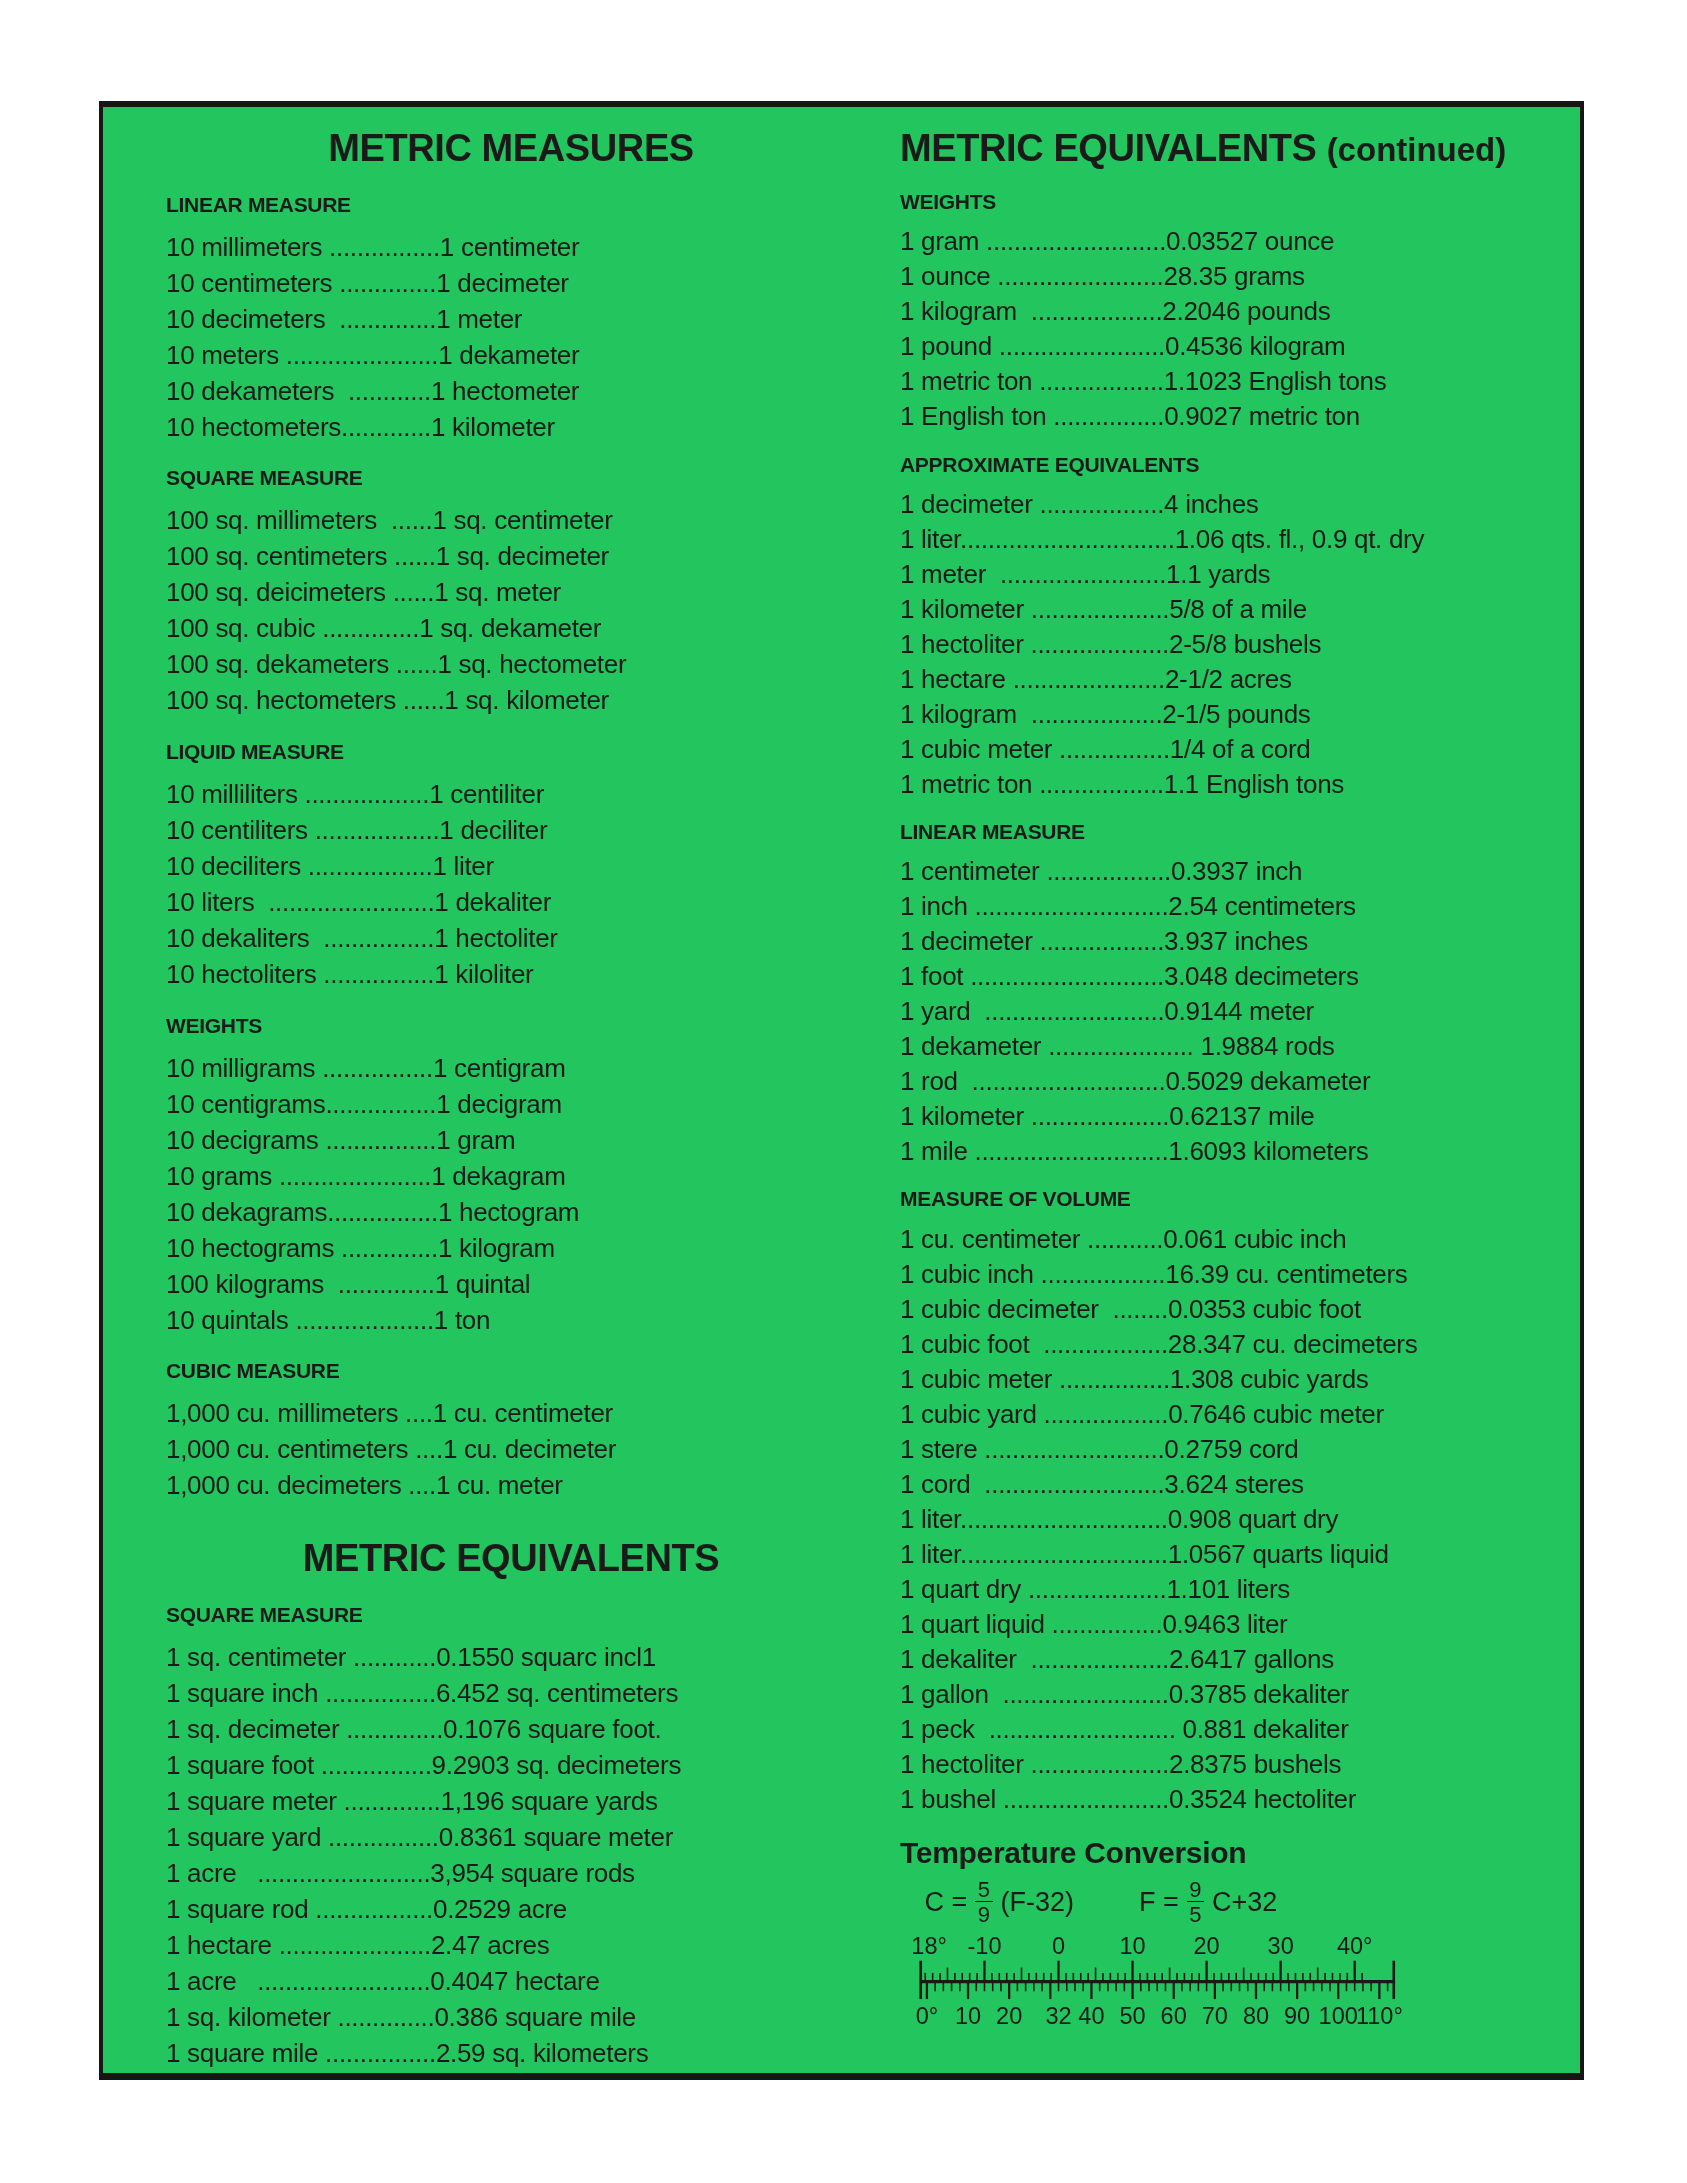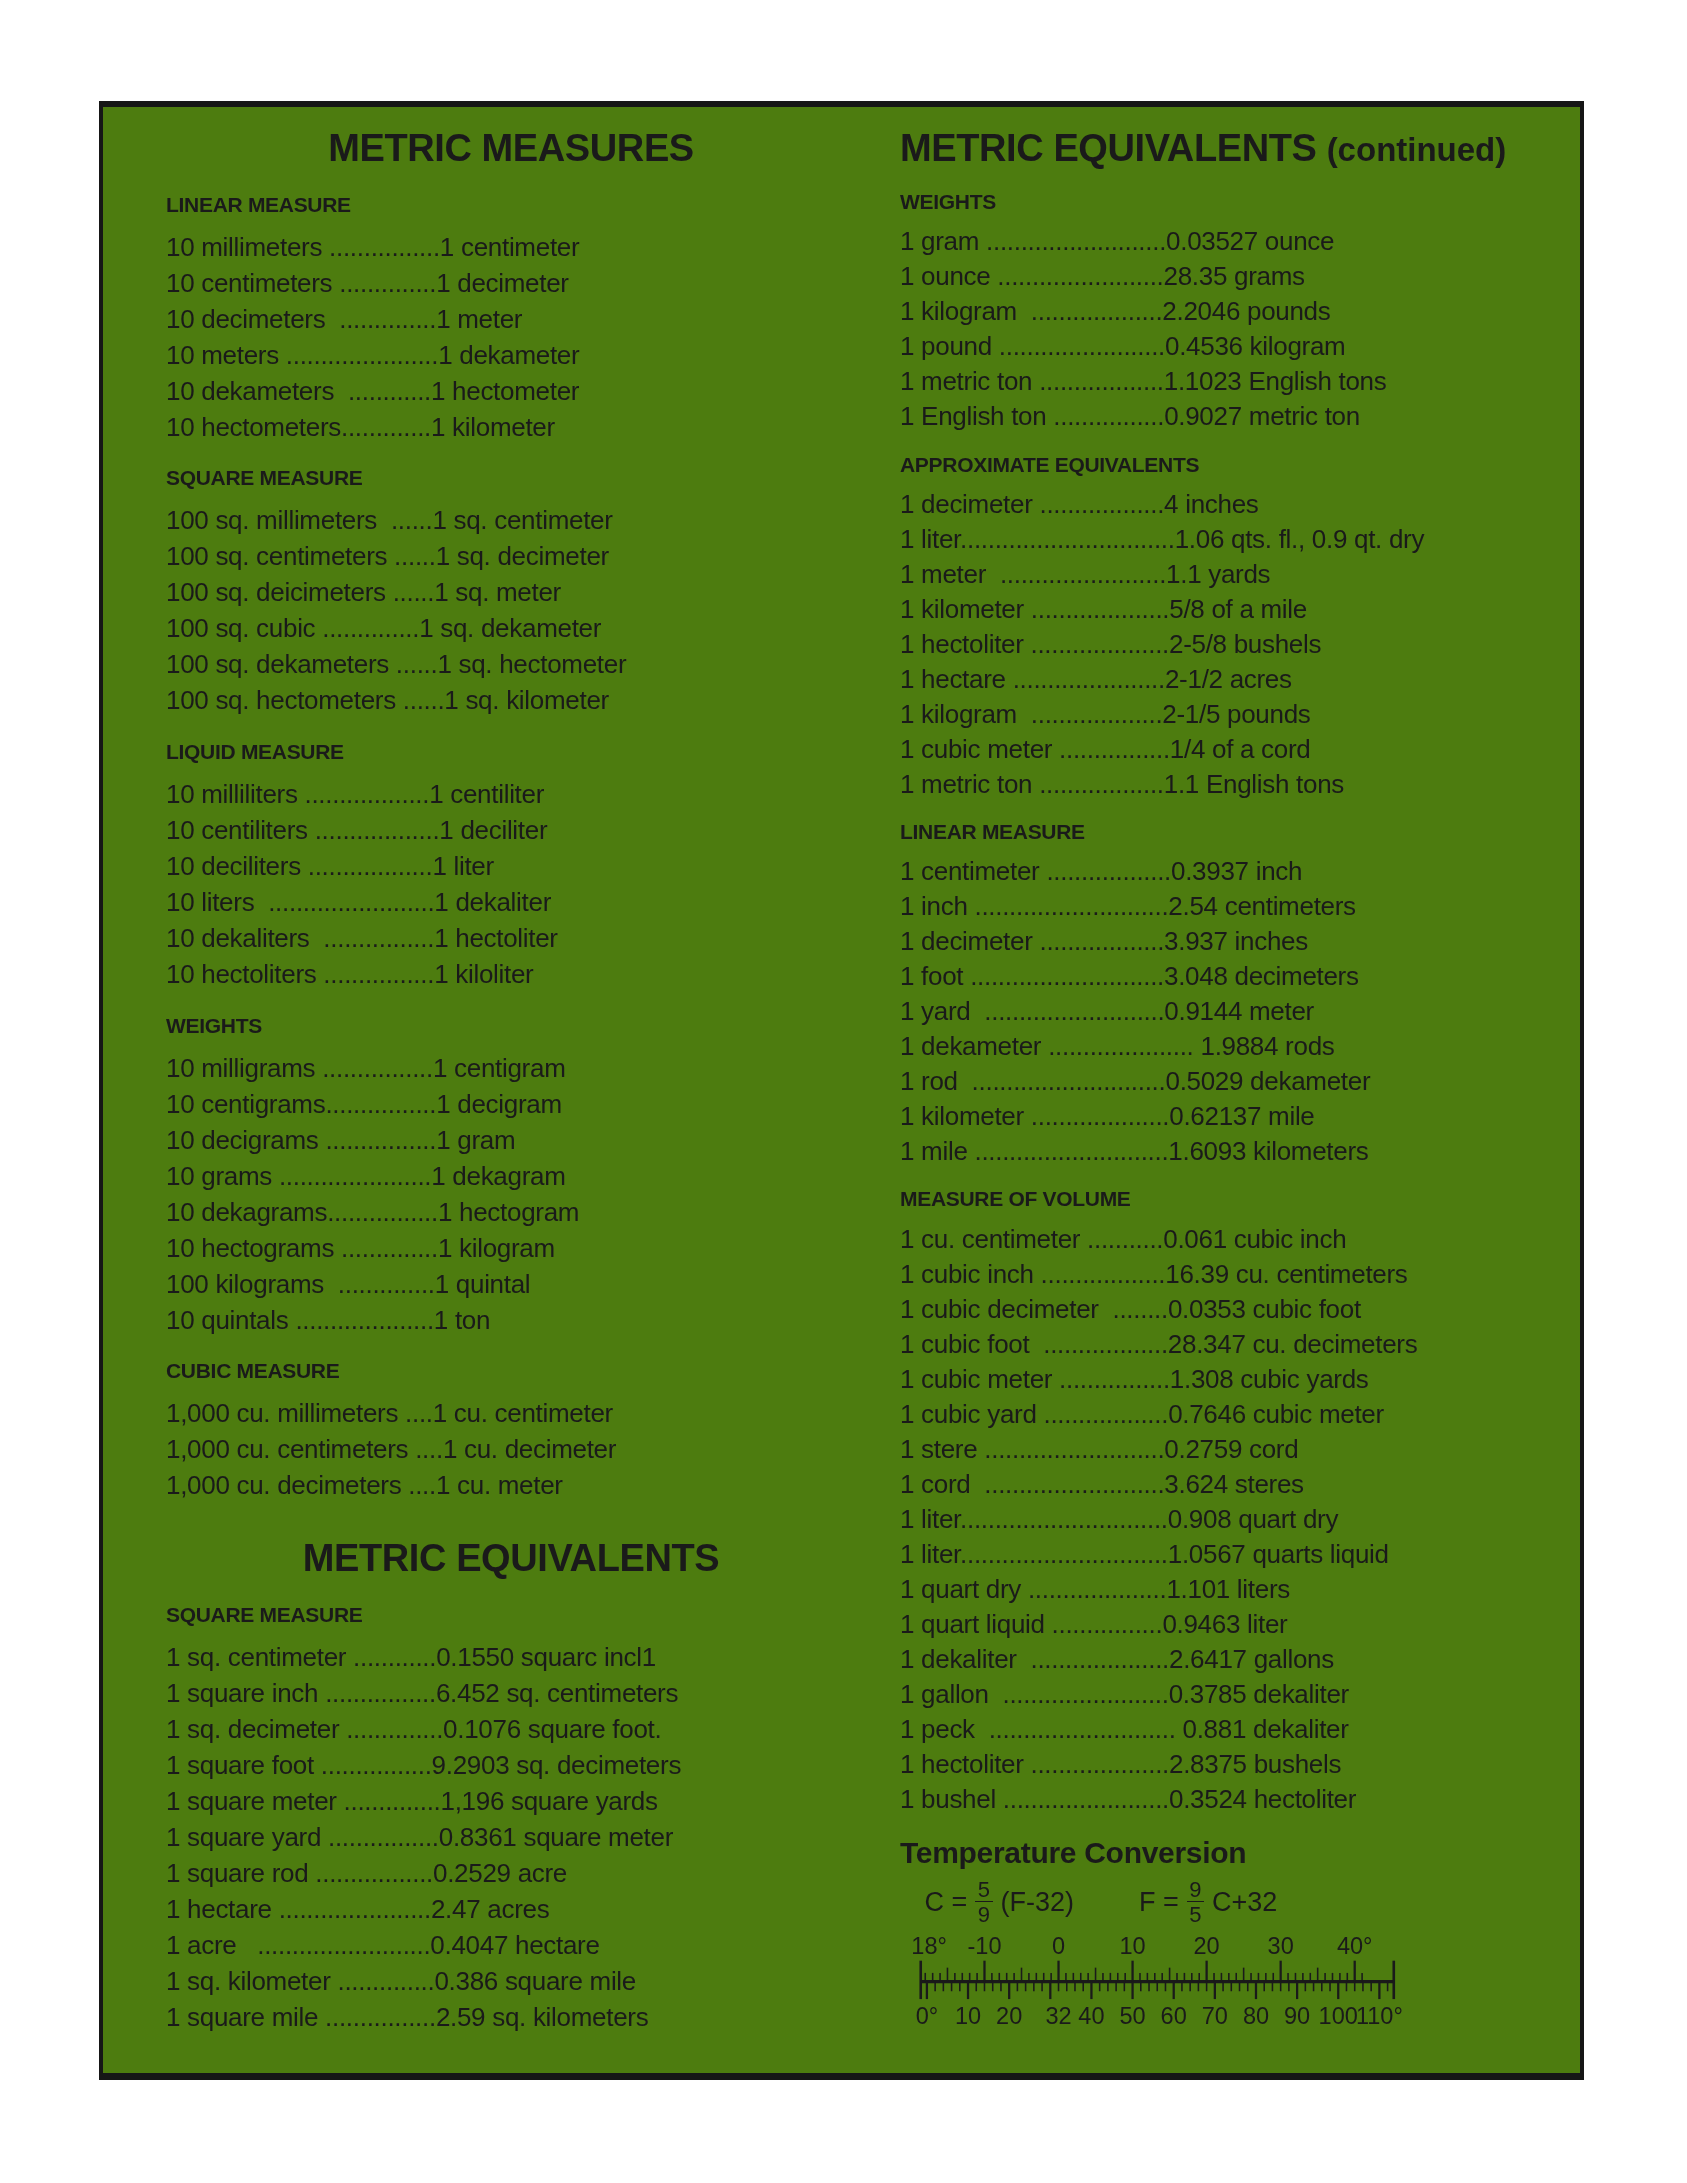--- a/index.html
+++ b/index.html
@@ -12,21 +12,21 @@
     overflow:hidden;
   }
   .frame{
     position:absolute;
     left:99px;top:101px;
     width:1485px;height:1979px;
     box-sizing:border-box;
     border:4.4px solid #161616;
     border-top-width:6.1px;
     border-bottom-width:7.9px;
-    background:#4d7c0f;
+    background:#22c55e;
   }
   .col{position:absolute;top:19px;}
   .col.left{left:63px;width:690px;}
   .col.right{left:797px;width:699px;}
 
   h1{
     font-size:38px;line-height:45px;font-weight:bold;
     margin:0 0 12.2px 0;letter-spacing:-0.4px;
   }
   .col.left h1{text-align:center;}
@@ -123,20 +123,21 @@
       <h1 class="title2">METRIC EQUIVALENTS</h1>
       <div id="left-sections-2">
           <div>
             <h2 class="section-heading">SQUARE MEASURE</h2>
             <div class="row">1 sq. centimeter ............0.1550 squarc incl1</div>
             <div class="row">1 square inch ................6.452 sq. centimeters</div>
             <div class="row">1 sq. decimeter ..............0.1076 square foot.</div>
             <div class="row">1 square foot ................9.2903 sq. decimeters</div>
             <div class="row">1 square meter ..............1,196 square yards</div>
             <div class="row">1 square yard ................0.8361 square meter</div>
+            <div class="row">1 acre   .........................3,954 square rods</div>
             <div class="row">1 square rod .................0.2529 acre</div>
             <div class="row">1 hectare ......................2.47 acres</div>
             <div class="row">1 acre   .........................0.4047 hectare</div>
             <div class="row">1 sq. kilometer ..............0.386 square mile</div>
             <div class="row">1 square mile ................2.59 sq. kilometers</div>
           </div>
         </div>
     </div>
 
     <div class="col right">

